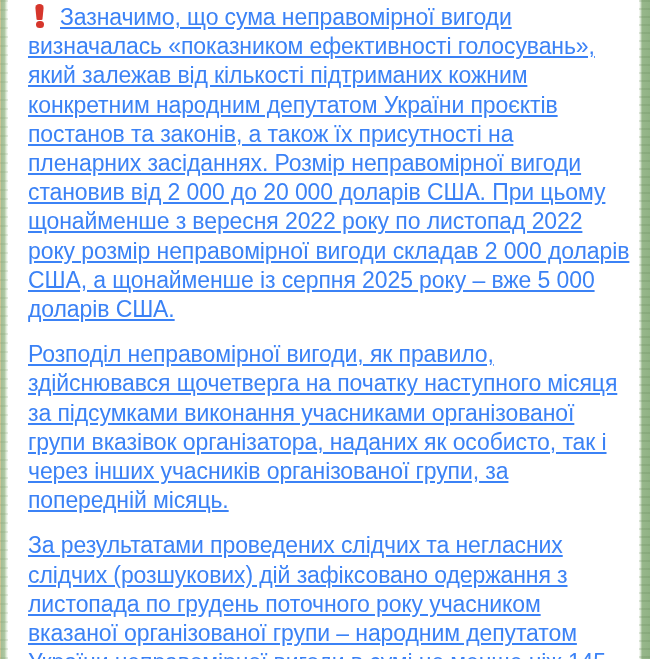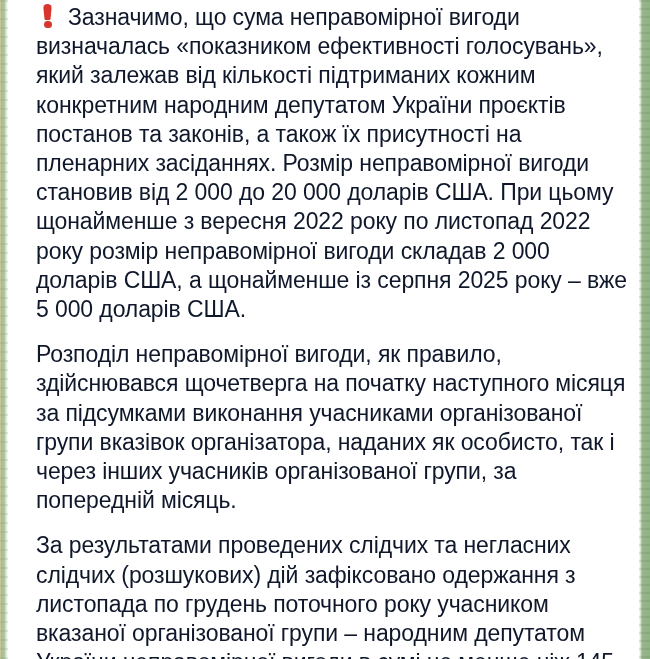--- a/index.html
+++ b/index.html
@@ -49,25 +49,26 @@
     left: 8px;
     right: 11px;
     top: 0;
     bottom: 0;
     background: #ffffff;
     box-sizing: border-box;
     padding: 3px 9px 6px 12px;
     color: #1e1e1e;
   }
   .para {
-    margin: 0 0 16px 16px;
+    margin: 0 0 16px 8px;
     font-size: 23px;
     line-height: 29.2px;
     letter-spacing: -0.1px;
-    color: #0f172a;
+    color: #3b82f6;
+    text-decoration: underline;
   }
   .para:last-child { margin-bottom: 0; }
   
   .emoji-wrap {
     display: inline-block;
     position: relative;
     width: 24px;
     height: 24px;
     margin-right: 8px;
     vertical-align: -3px;

